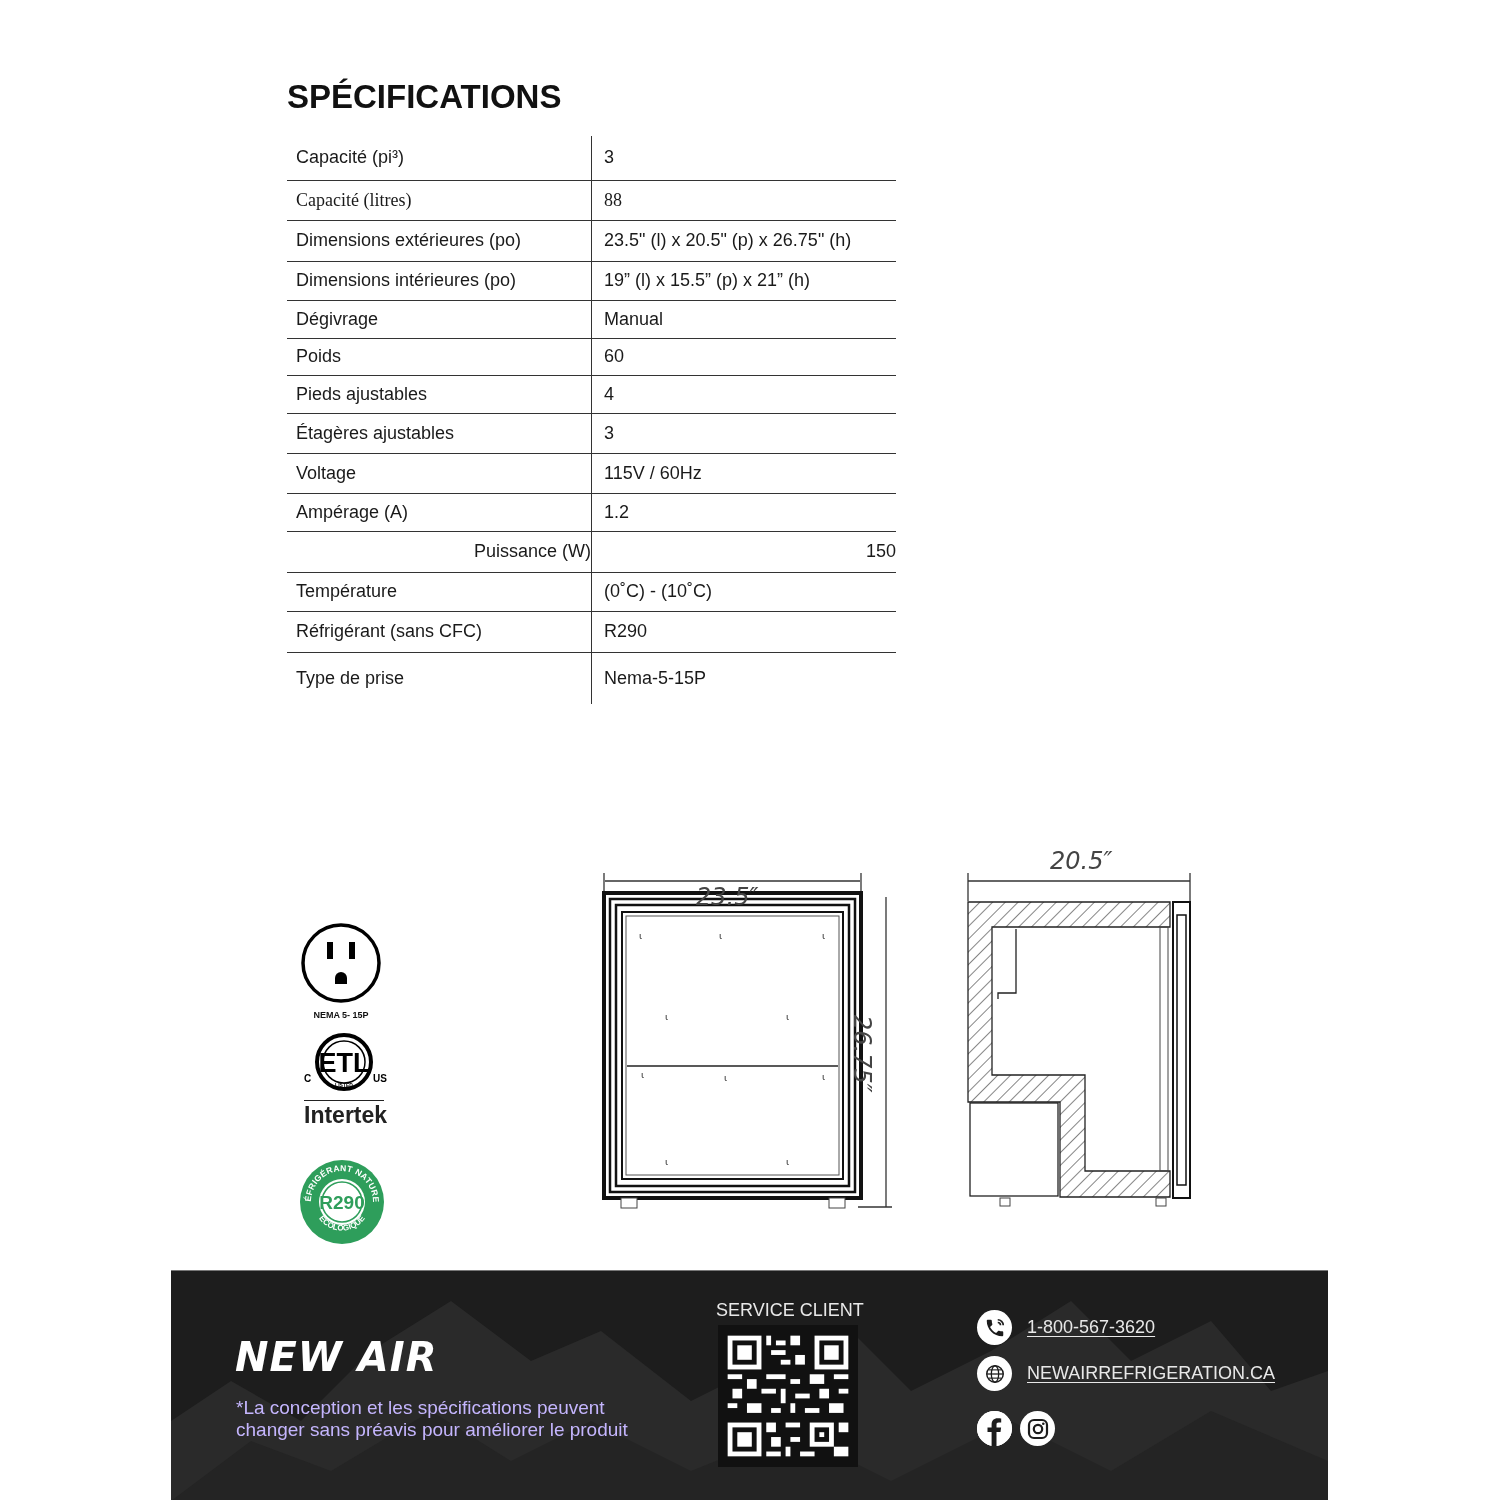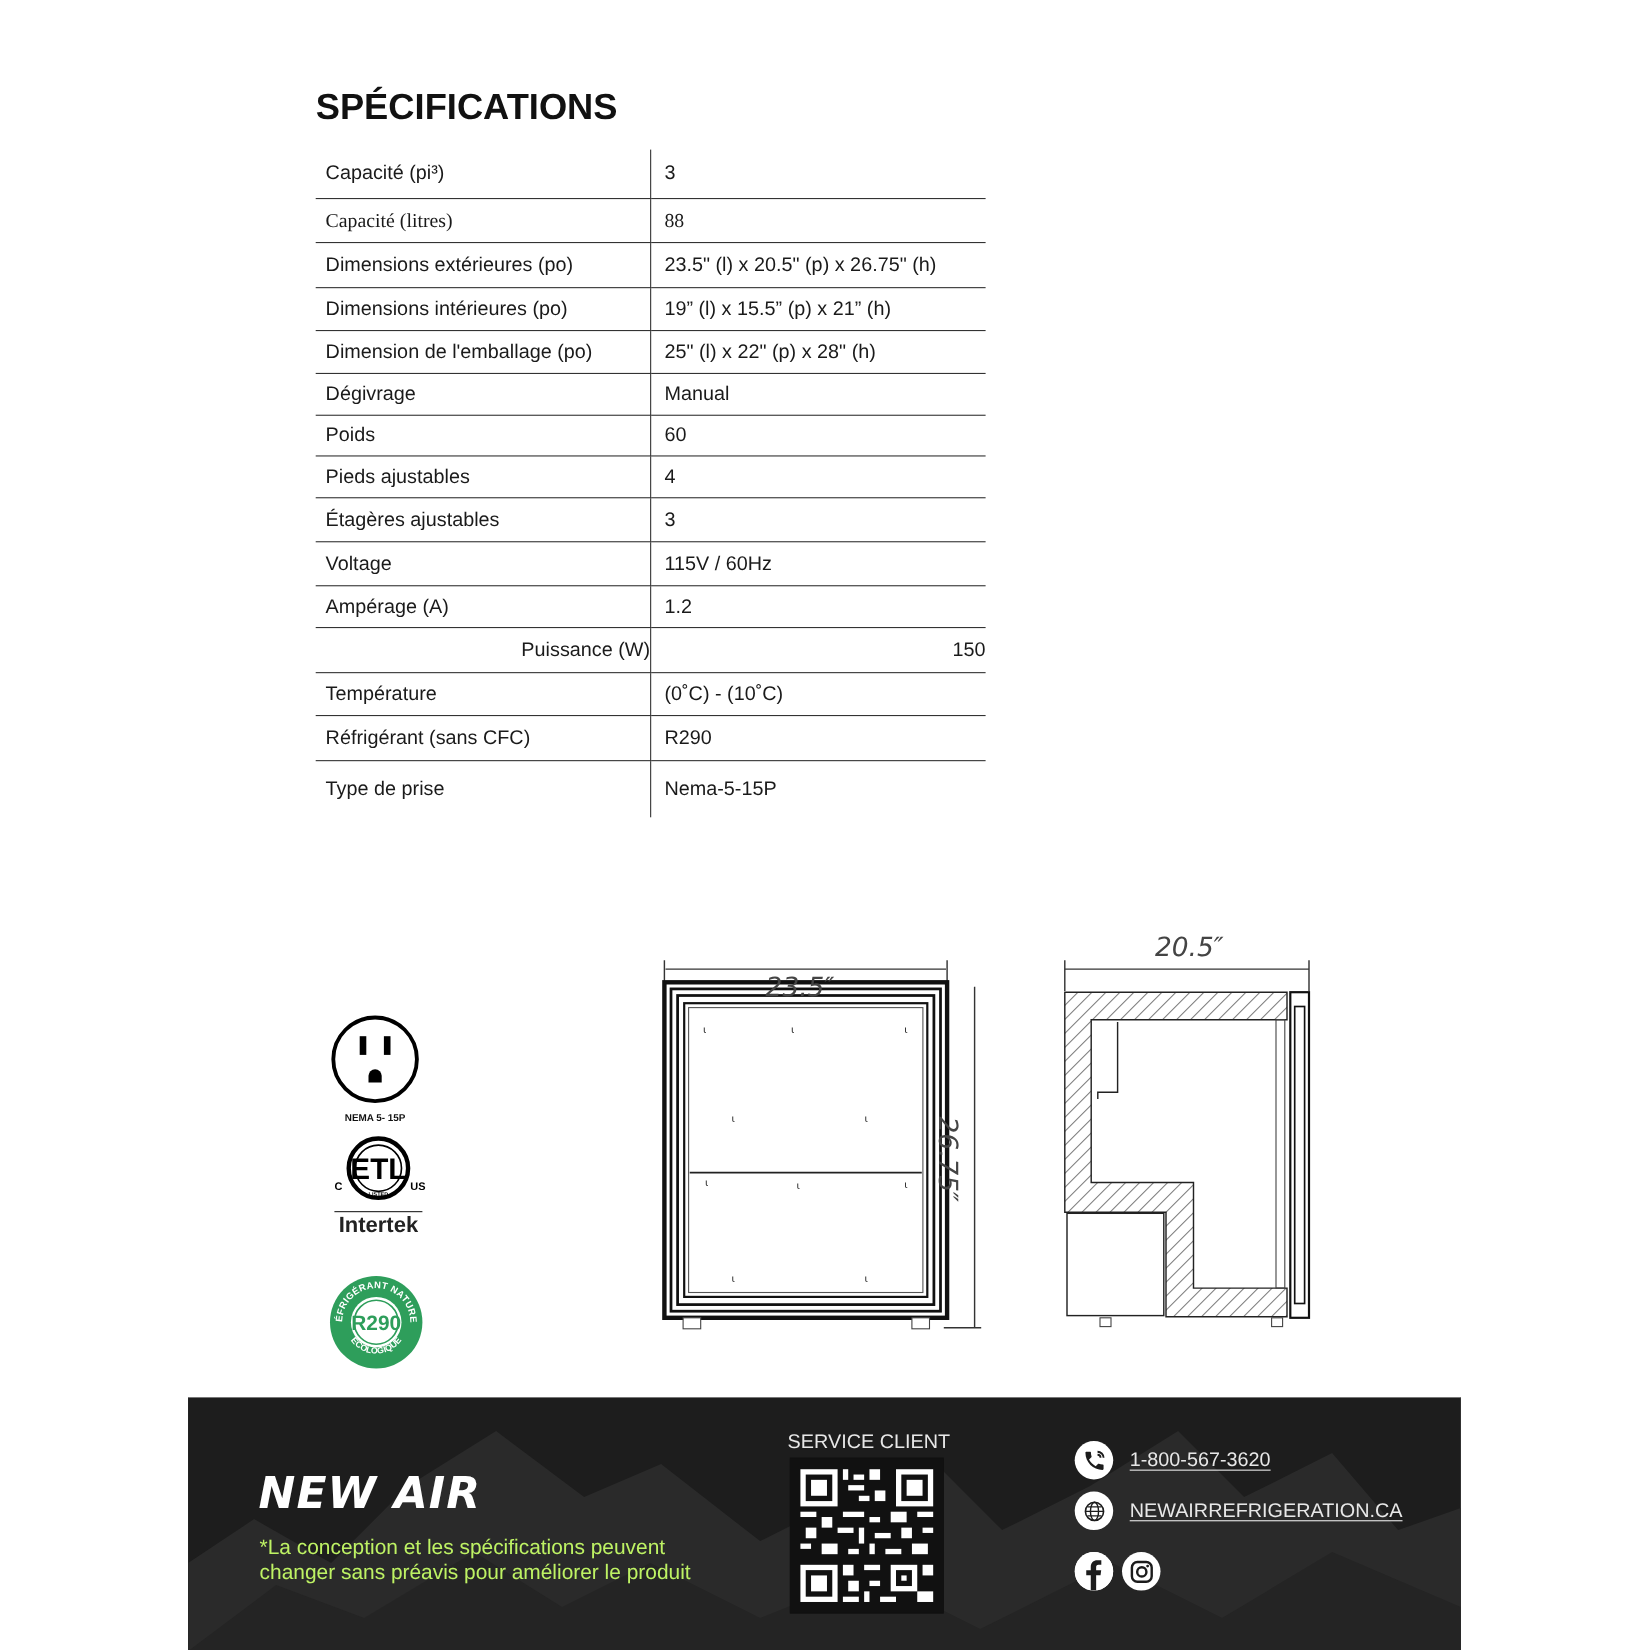--- a/index.html
+++ b/index.html
@@ -21,38 +21,38 @@
       font-size: 18px; color: #1a1a1a; padding: 0 0 0 9px; vertical-align: middle;
       border-bottom: 1.5px solid #333;
     }
     .spec-table td.k { width: 295px; border-right: 1.5px solid #333; }
     .spec-table td.v { padding-left: 12px; }
     .spec-table tr:last-child td { border-bottom: none; margin-top: 12px; }
     .cert { position: absolute; }
     .nema { left: 298px; top: 922px; width: 86px; text-align: center; }
     .nema-label { font-size: 9px; font-weight: bold; margin-top: 2px; color: #111; }
     .etl { left: 296px; top: 1032px; width: 96px; text-align: center; }
-    .intertek { font-size: 20px; font-weight: bold; color: #222; border-top: 1.5px solid #222; margin: 2px 8px 0 8px; padding-top: 1px; }
+    .intertek { font-size: 23px; font-weight: bold; color: #222; border-top: 1.5px solid #222; margin: 2px 8px 0 8px; padding-top: 1px; }
     .r290 { left: 297px; top: 1158px; width: 90px; height: 86px; }
     .drawing { position: absolute; }
     .front { left: 596px; top: 845px; width: 330px; height: 370px; }
     .side { left: 960px; top: 845px; width: 240px; height: 370px; }
     .dim-label {
       position: absolute; font-size: 24px; font-style: italic; color: #444;
       font-family: "DejaVu Sans", sans-serif;
     }
     .footer {
       position: absolute; left: 171px; top: 1270px; width: 1157px; height: 230px;
       background: #1c1c1c; border-top: 1px solid #777; overflow: hidden;
     }
     .footer-bg { position: absolute; left: 0; top: 0; width: 100%; height: 100%; }
     .logo { position: absolute; left: 64px; top: 60px; width: 290px; height: 50px; }
     .disclaimer {
       position: absolute; left: 65px; top: 126px; width: 440px;
-      color: #bef264; font-size: 19px; line-height: 22px;
+      color: #c4b5fd; font-size: 19px; line-height: 22px;
     }
     .service-label {
       position: absolute; left: 545px; top: 29px; color: #e8e8e8; font-size: 18px;
     }
     .qr {
       position: absolute; left: 547px; top: 54px; width: 140px; height: 142px;
       background: #111;
     }
     .contact { position: absolute; display: flex; align-items: center; }
     .contact .ic {
@@ -82,24 +82,20 @@
         <td class="k">Capacité (litres)</td>
         <td class="v">88</td>
       </tr>
       <tr style="height: 41px;">
         <td class="k">Dimensions extérieures (po)</td>
         <td class="v">23.5" (l) x 20.5" (p) x 26.75" (h)</td>
       </tr>
       <tr style="height: 39px;">
         <td class="k">Dimensions intérieures (po)</td>
         <td class="v">19” (l) x 15.5” (p) x 21” (h)</td>
-      </tr>
-      <tr style="height: 39px;">
-        <td class="k">Dimension de l'emballage (po)</td>
-        <td class="v">25" (l) x 22" (p) x 28" (h)</td>
       </tr>
       <tr style="height: 38px;">
         <td class="k">Dégivrage</td>
         <td class="v">Manual</td>
       </tr>
       <tr style="height: 37px;">
         <td class="k">Poids</td>
         <td class="v">60</td>
       </tr>
       <tr style="height: 38px;">

